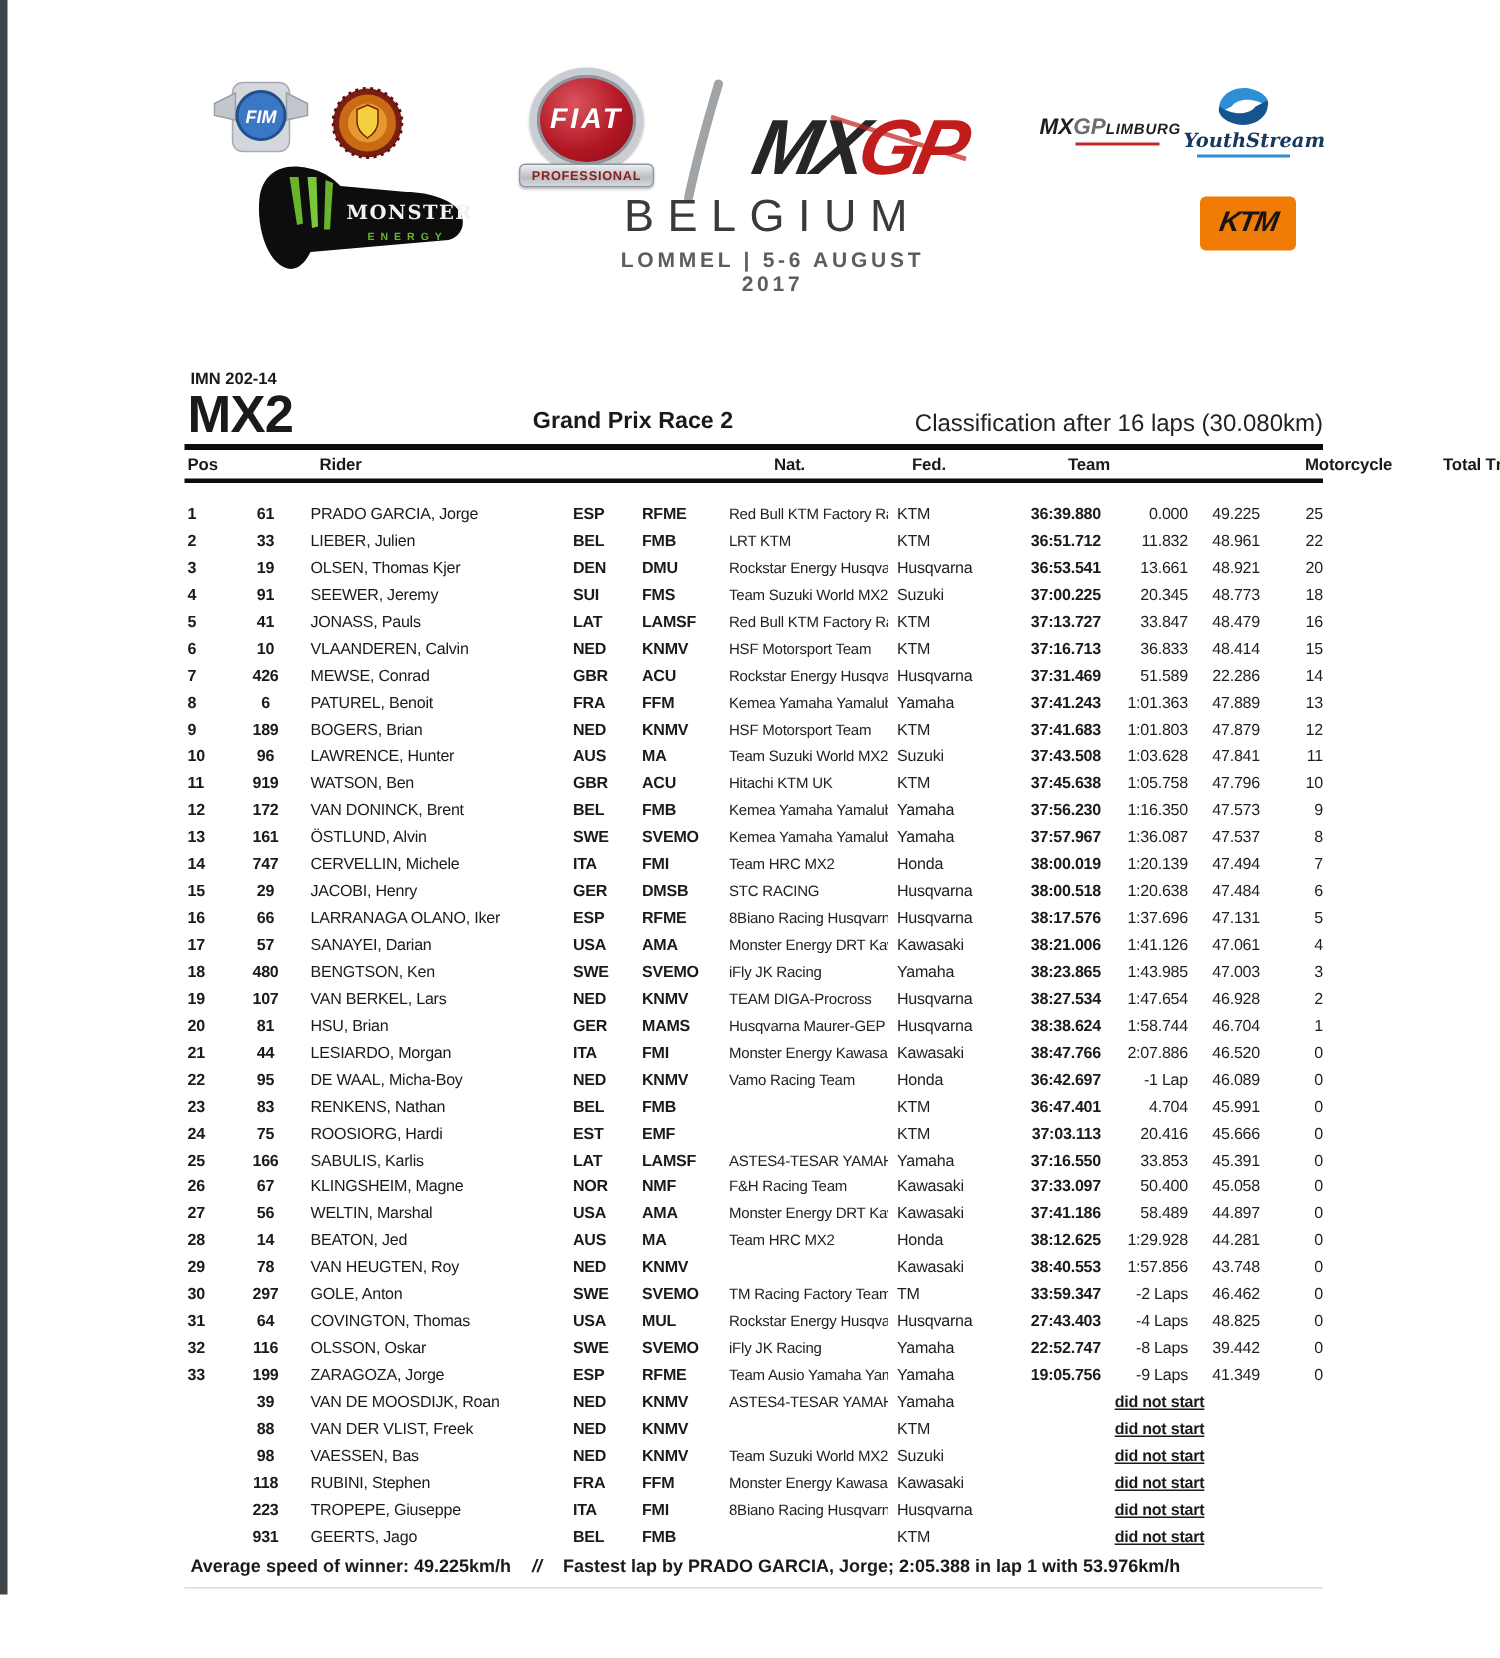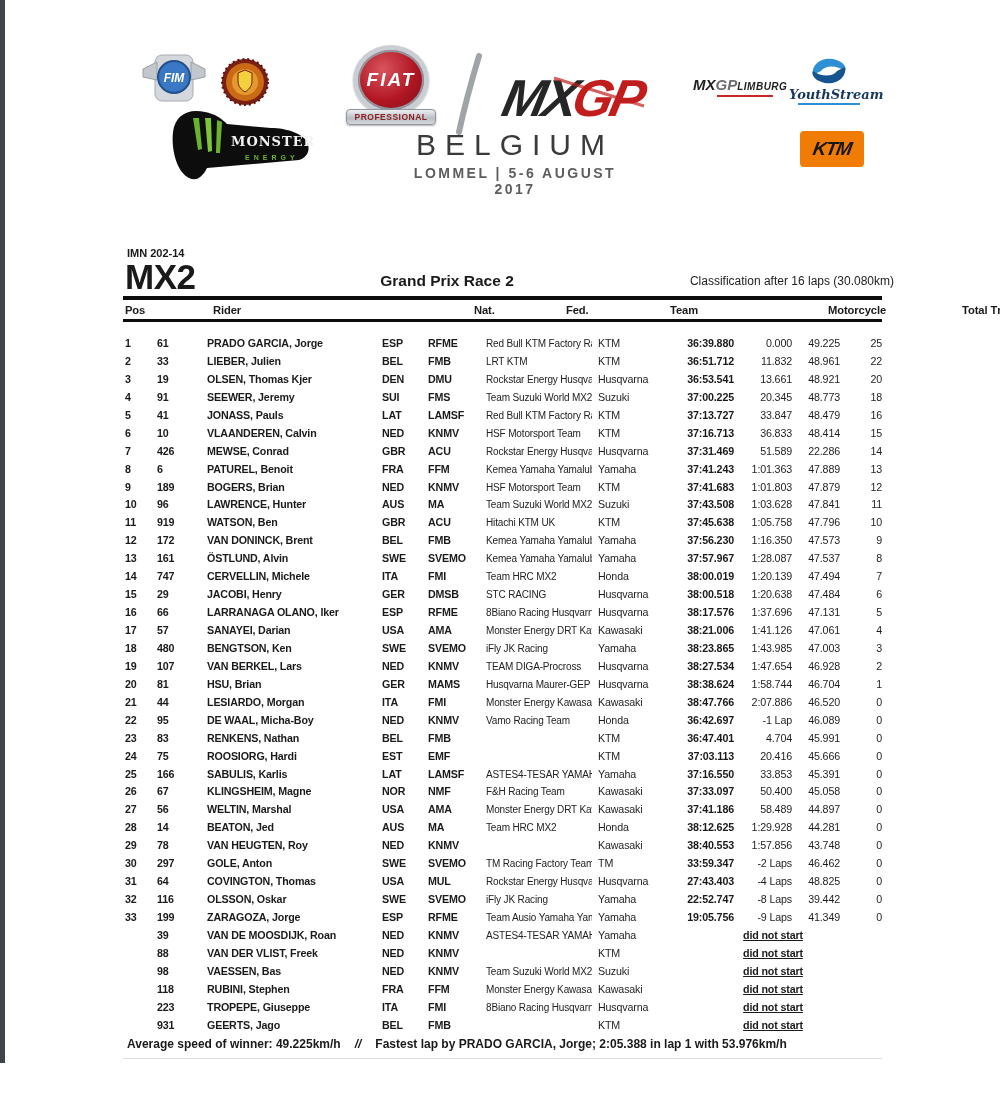--- a/index.html
+++ b/index.html
@@ -39,41 +39,41 @@
   .lommel { left:400px; top:165px; width:230px; text-align:center; font-size:14px;
     letter-spacing:2.5px; color:#5d5d5d; font-weight:bold; }
   .ktm { left:800px; top:131px; width:64px; height:36px; background:#f07b05; border-radius:4px;
     display:flex; align-items:center; justify-content:center; }
   .ktm-word { font-weight:bold; font-style:italic; font-size:19px; color:#161616;
     transform:skewX(-10deg); letter-spacing:-1px; }
 
   
   .imn { position:absolute; left:127px; top:247px; font-size:11px; font-weight:bold; }
   .mx2 { position:absolute; left:125px; top:257px; font-size:35px; font-weight:bold; letter-spacing:-.5px; }
-  .race-title { position:absolute; left:297px; top:272px; width:300px; text-align:center;
+  .race-title { position:absolute; left:272px; top:272px; width:300px; text-align:center;
     font-size:15.5px; font-weight:bold; }
-  .classification { position:absolute; left:572px; top:274px; width:322px; text-align:right;
-    font-size:12px; color:#222; }
+  .classification { position:absolute; left:560px; top:274px; width:322px; text-align:right;
+    font-size:16px; color:#222; }
 
   
   .results { position:absolute; left:123px; top:296px; width:759px; }
   .rule-top { height:4px; background:#0c0c0c; }
   .rule-mid { height:3px; background:#0c0c0c; }
   .head-row { display:grid; grid-template-columns:34px 219px 46px 58px 112px 72px 70px 58px 48px 42px;
     height:19px; align-items:center; font-size:11.2px; font-weight:bold; letter-spacing:-.1px;gap:46px; }
   .h-pos { padding-left:2px; }
   .h-rider { padding-left:10px; }
-  .h-nat,.h-fed,.h-team,.h-bike { padding-left:6px; }
+  .h-nat,.h-fed,.h-team,.h-bike { padding-left:6px;margin-left:42px; }
   .h-total,.h-gap,.h-speed,.h-points { text-align:right; }
   .body-rows { padding-top:13px; }
   .row { display:grid; grid-template-columns:34px 44px 175px 46px 58px 112px 72px 70px 58px 48px 42px;
     height:17.95px; line-height:17.95px; font-size:10.7px; letter-spacing:-.15px; white-space:nowrap; }
   .c-pos { font-weight:bold; padding-left:2px; }
-  .c-num { font-weight:bold; text-align:left; padding-right:4px; }
-  .c-rider { font-weight:bold; padding-left:6px; overflow:hidden; }
+  .c-num { font-weight:bold; text-align:center; padding-right:4px; }
+  .c-rider { font-weight:normal; padding-left:6px; overflow:hidden; }
   .c-nat,.c-fed { font-weight:bold; padding-left:6px; }
   .c-team { padding-left:6px; font-size:10px; color:#222; overflow:hidden; }
   .c-bike { padding-left:6px; color:#1e1e1e; }
   .c-total { text-align:right; font-weight:bold; }
   .c-gap,.c-speed,.c-points { text-align:right; color:#1e1e1e; }
   .c-status { grid-column:8 / 12; text-align:center; font-weight:bold;text-decoration:underline; }
 
   
   .footer { position:absolute; left:127px; top:1037px; font-size:12px; font-weight:bold; white-space:nowrap; }
   .footer .sep { display:inline-block; margin:0 14px; font-style:italic; }
@@ -339,21 +339,21 @@
         </div>
         <div class="row">
           <span class="c-pos">13</span>
           <span class="c-num">161</span>
           <span class="c-rider">ÖSTLUND, Alvin</span>
           <span class="c-nat">SWE</span>
           <span class="c-fed">SVEMO</span>
           <span class="c-team">Kemea Yamaha Yamalube</span>
           <span class="c-bike">Yamaha</span>
           <span class="c-total">37:57.967</span>
-          <span class="c-gap">1:28.087</span>
+          <span class="c-gap">1:36.087</span>
           <span class="c-speed">47.537</span>
           <span class="c-points">8</span>
         </div>
         <div class="row">
           <span class="c-pos">14</span>
           <span class="c-num">747</span>
           <span class="c-rider">CERVELLIN, Michele</span>
           <span class="c-nat">ITA</span>
           <span class="c-fed">FMI</span>
           <span class="c-team">Team HRC MX2</span>

